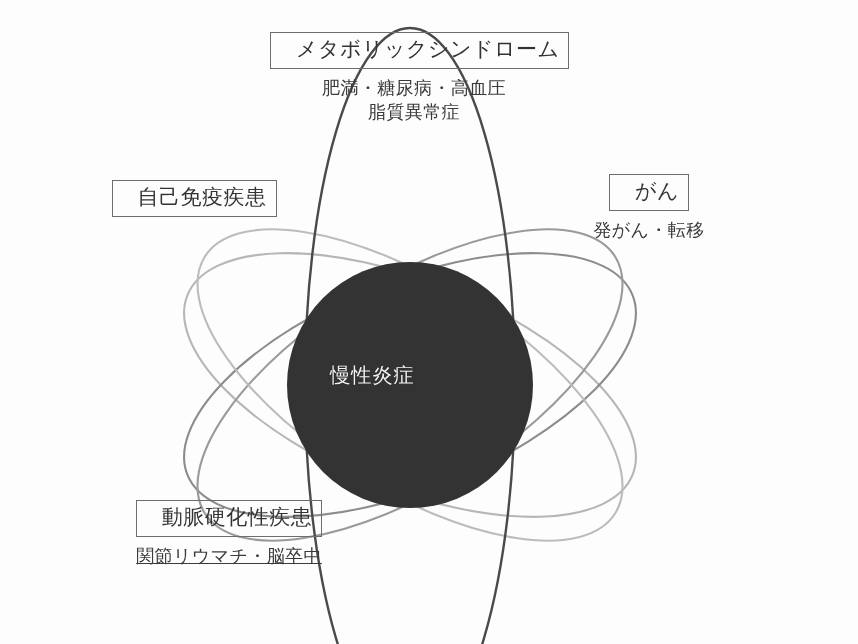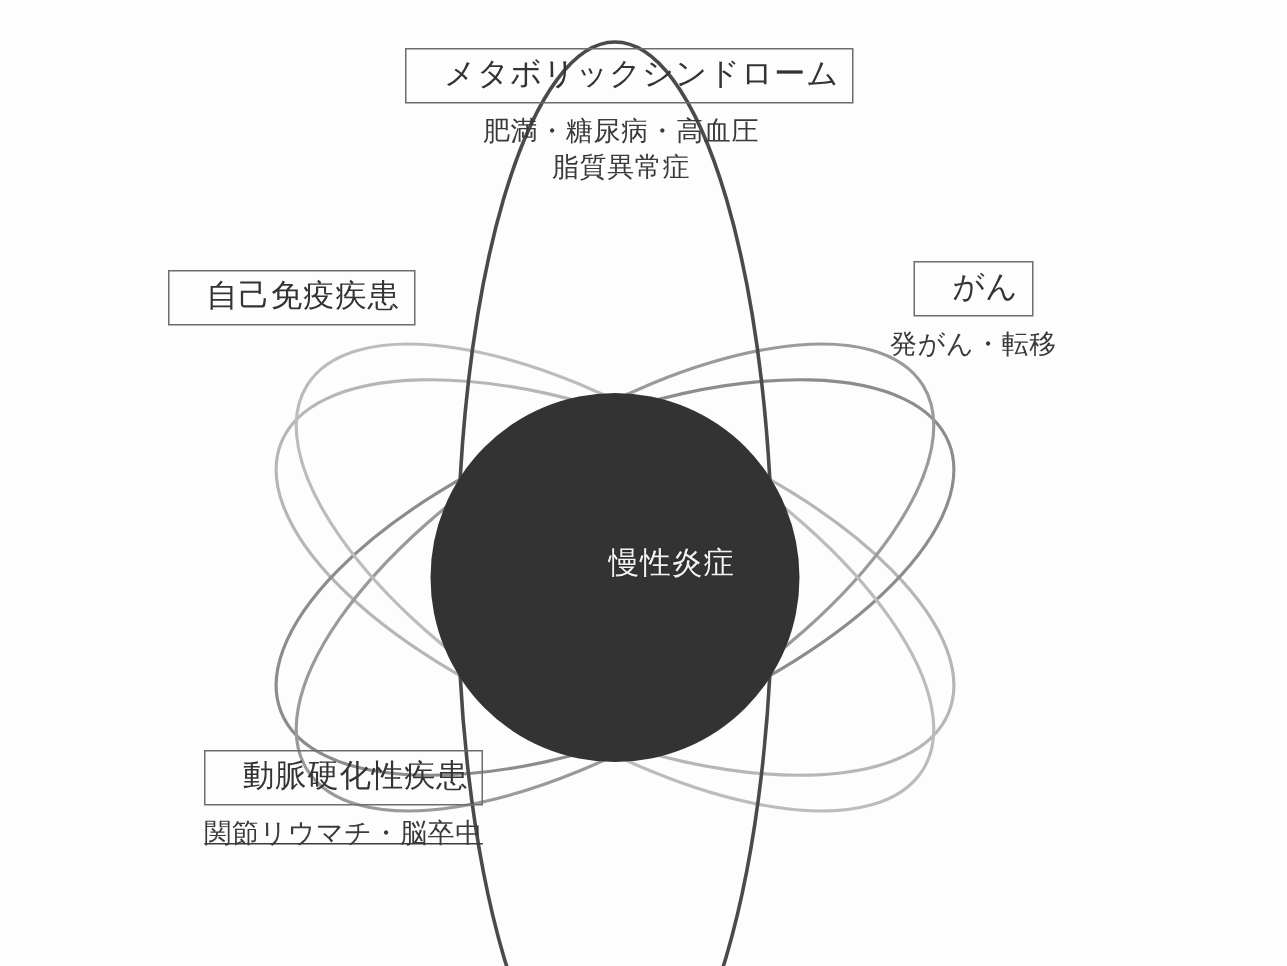--- a/index.html
+++ b/index.html
@@ -53,21 +53,21 @@
   #grp-autoimmune { left: 99px; top: 180px; width: 190px; }
   #grp-cancer  { left: 560px; top: 174px; width: 178px; }
   #grp-athero  { left: 110px; top: 500px; width: 238px; text-decoration: underline; }
   #grp-neuro   { left: 490px; top: 472px; width: 210px; }
 
   #core-label {
     position: absolute;
     left: 330px;
     top: 361px;
     width: 160px;
-    text-align: right;
+    text-align: left;
     color: #f2f2f2;
     font-size: 20.5px;
     line-height: 1.42;
     letter-spacing: 0.6px;
     text-shadow: 0 0 1px rgba(0,0,0,0.5);
     pointer-events: none;
   }
 </style>
 </head>
 <body>

